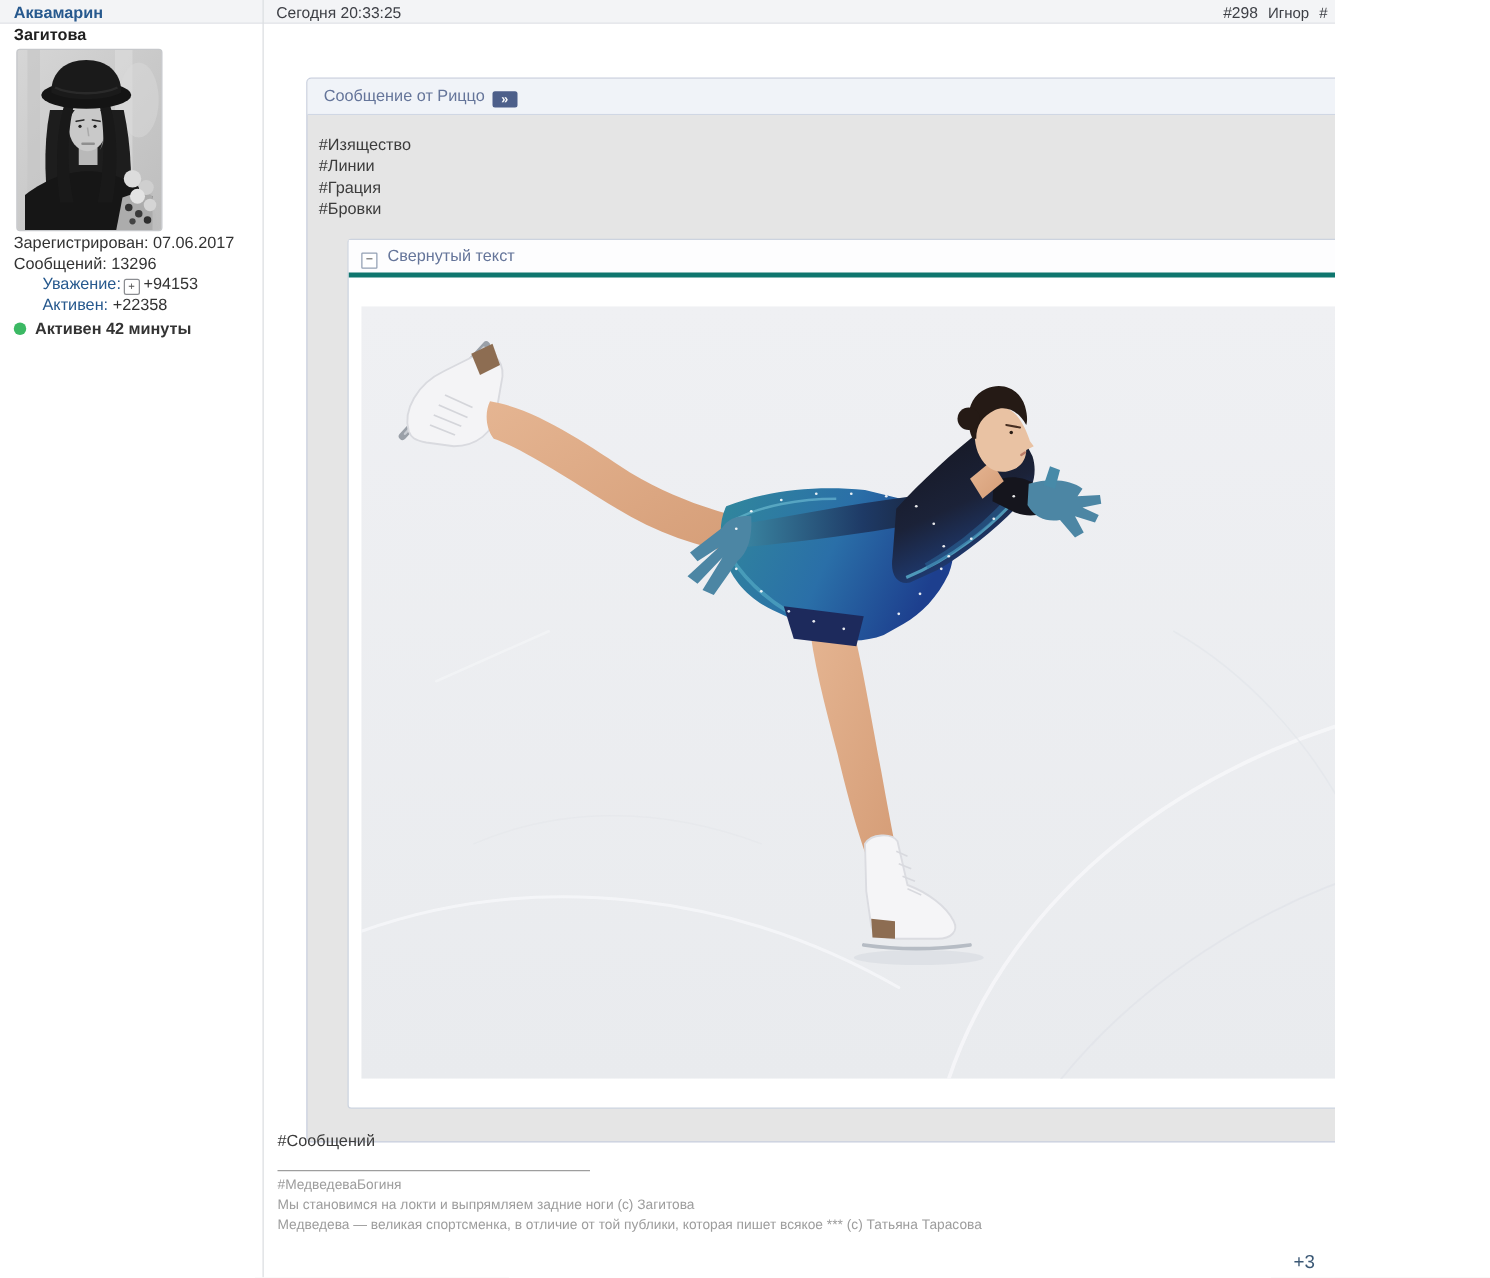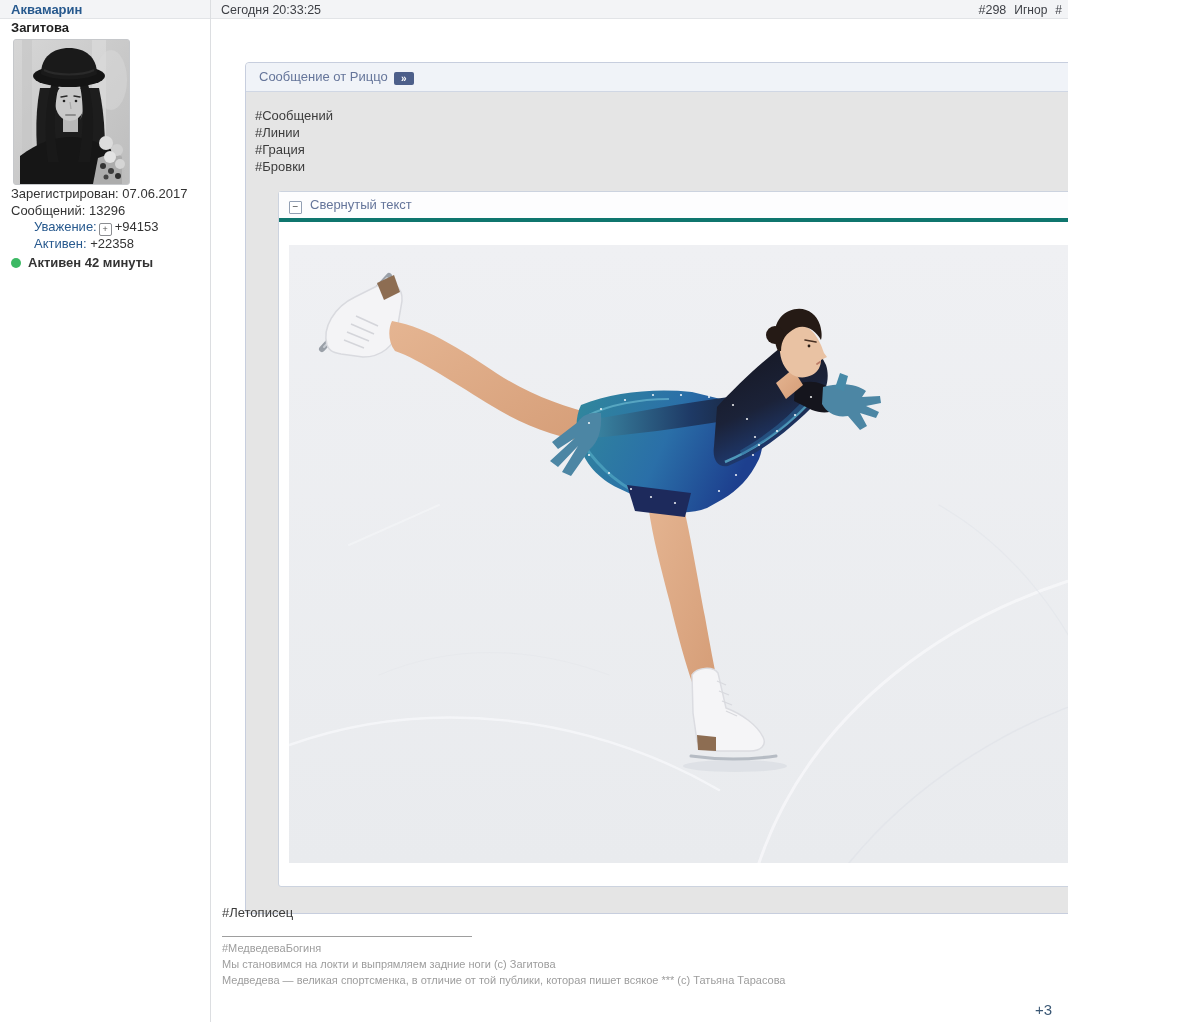--- a/index.html
+++ b/index.html
@@ -113,21 +113,21 @@
 
   <div class="online-row">
     <span class="online-dot"></span><span>Активен 42 минуты</span>
   </div>
 
   <div class="quote">
     <div class="quote-header">
       <span>Сообщение от Риццо</span><span class="jump-icon">»</span>
     </div>
     <div class="quote-body">
-      <div class="q-line">#Сообщений</div>
+      <div class="q-line">#Изящество</div>
       <div class="q-line">#Линии</div>
       <div class="q-line">#Грация</div>
       <div class="q-line">#Бровки</div>
     </div>
 
     <div class="spoiler">
       <div class="spoiler-header">
         <span class="toggle-box">−</span><span>Свернутый текст</span>
       </div>
       <div class="photo-wrap">
@@ -240,21 +240,21 @@
               <circle cx="470" cy="200" r="1.1"></circle>
             <circle cx="488" cy="186" r="1.1"></circle>
               <circle cx="506" cy="170" r="1.1"></circle>
               <circle cx="522" cy="152" r="1.1"></circle>
           </g>
         </svg>
       </div>
     </div>
   </div>
 
-  <div class="comment-line">#Летописец</div>
+  <div class="comment-line">#Сообщений</div>
   <div class="sig-divider"></div>
   <div class="signature">
     <div class="sig-line">#МедведеваБогиня</div>
     <div class="sig-line">Мы становимся на локти и выпрямляем задние ноги (с) Загитова</div>
     <div class="sig-line">Медведева — великая спортсменка, в отличие от той публики, которая пишет всякое *** (с) Татьяна Тарасова</div>
   </div>
   <div class="rating">+3</div>
 
 </div>
 

